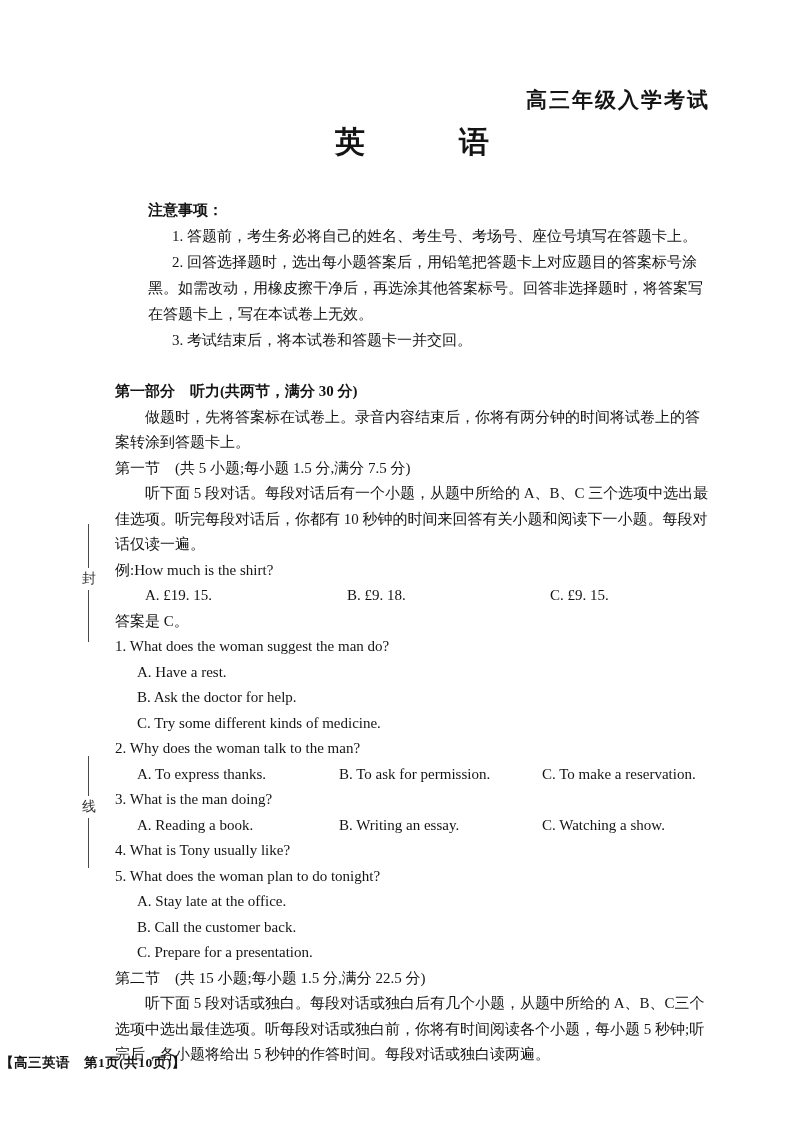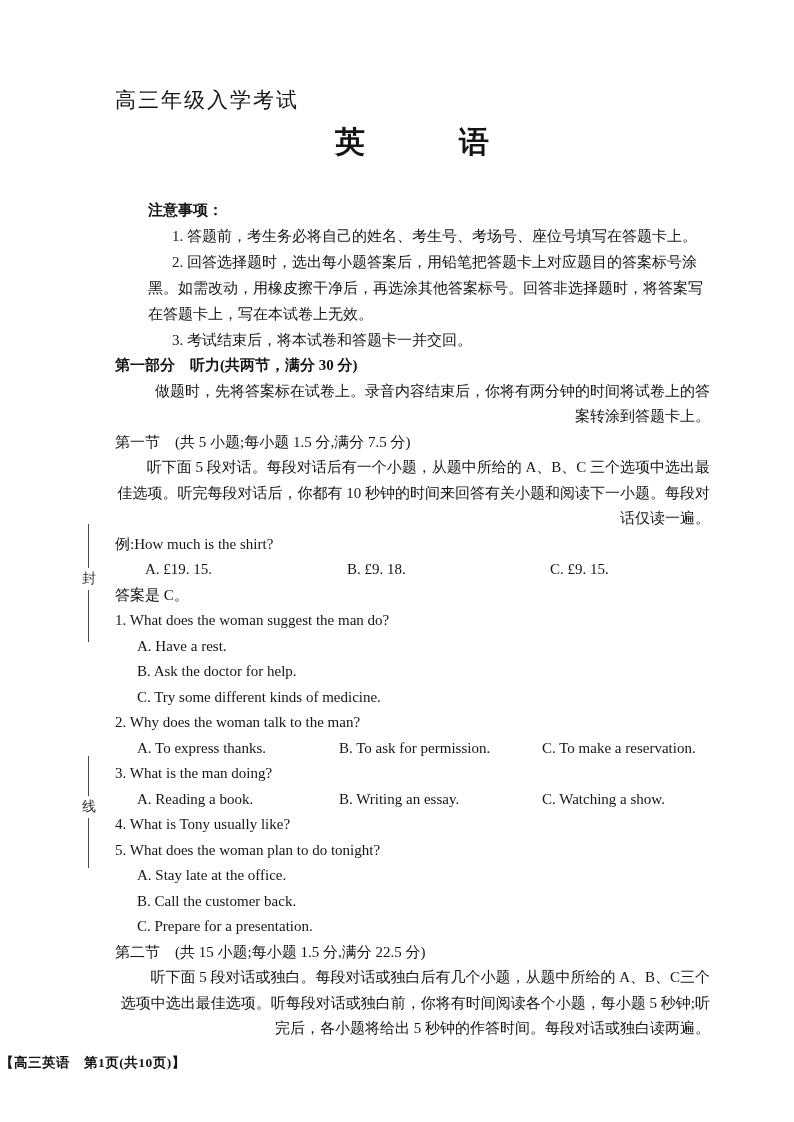--- a/index.html
+++ b/index.html
@@ -11,46 +11,47 @@
     position: relative;
     margin: 0 auto;
   }
   .page {
     position: absolute; inset: 0;
     background: #ffffff;
     padding: 86px 84px 0 115px;
     overflow: hidden;
   }
   .exam-title {
-    text-align: left;
+    text-align: right;
     font-size: 21px;
-    font-weight: normal;
+    font-weight: bold;
     letter-spacing: 2px;
   }
   .subject-title {
     text-align: center;
     font-size: 30px;
     font-weight: bold;
     margin-top: 8px;
     letter-spacing: 1px;
   }
   .notice {
     margin-top: 34px;
     margin-left: 33px;
     font-size: 15px;
     line-height: 26px;
   }
   .notice-heading { font-weight: bold; }
   .notice p { text-indent: 1.6em; }
   .main {
+    margin-top: 26px;
     font-size: 15px;
     line-height: 25.5px;
   }
   .part-heading { font-weight: bold; }
-  .indent-para { text-indent: 2em; text-align: right; }
+  .indent-para { text-indent: 2em; }
   .example-row, .q-options.inline {
     display: grid;
     grid-template-columns: 202px 203px auto;
     padding-left: 22px;
   }
   .example-row { padding-left: 30px; }
   .q-options.stacked .q-option { padding-left: 22px; }
   .question { margin: 0; }
   .section2 { margin-top: 0; }
   .seal-line {

